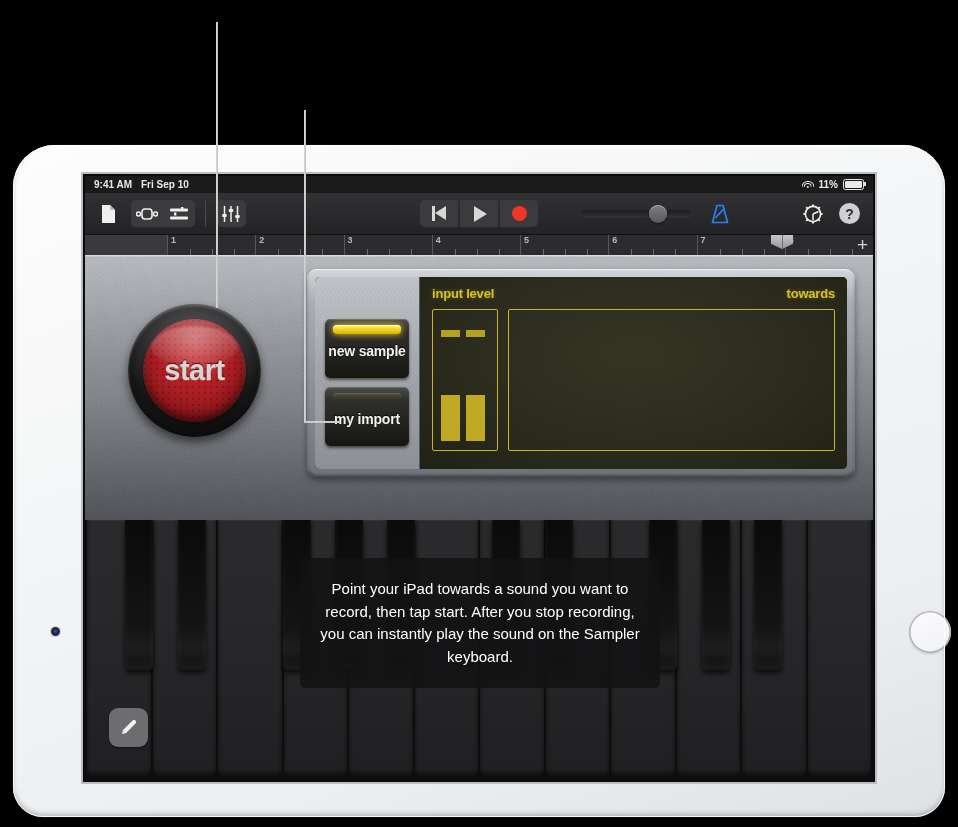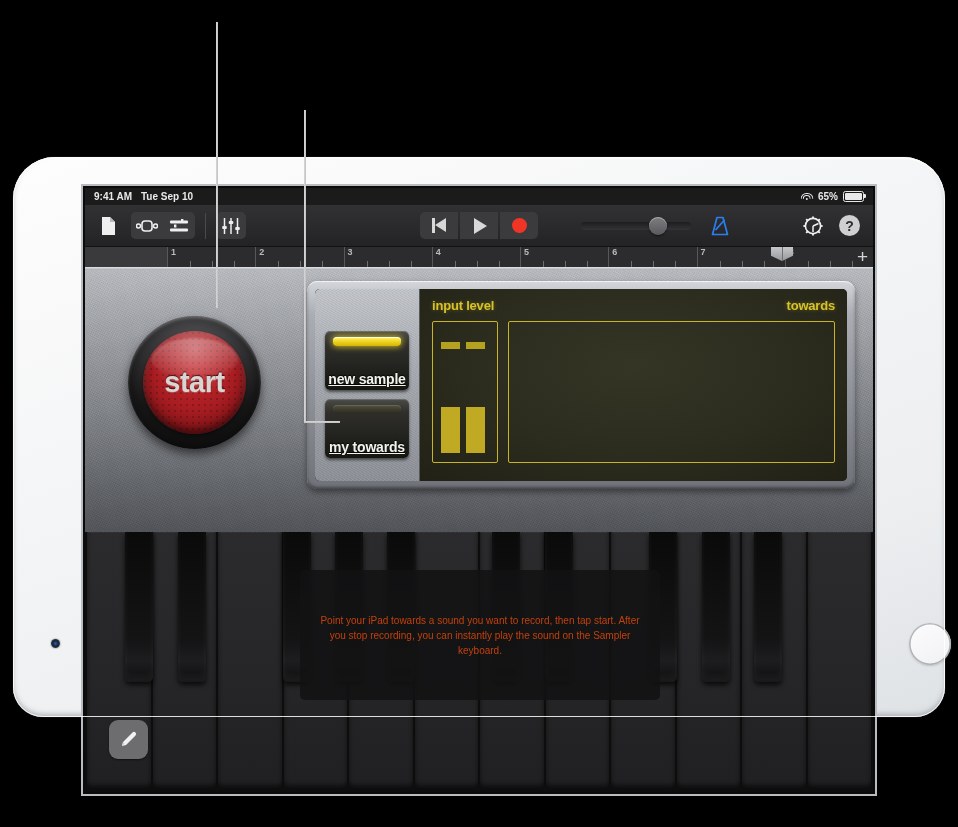--- a/index.html
+++ b/index.html
@@ -20,22 +20,22 @@
   }
   .leader-h {
     position: absolute;
     height: 2px;
     background: linear-gradient(180deg,#9a9a9a 0%, #ffffff 45%, #e8e8e8 60%, #8f8f8f 100%);
     z-index: 60;
   }
 
   
   #ipad {
-    position: absolute; left: 13px; top: 157px;
-    width: 932px; height: 560px;
+    position: absolute; left: 13px; top: 145px;
+    width: 932px; height: 672px;
     background: linear-gradient(160deg,#fdfdfd 0%, #f4f5f6 40%, #eceef0 75%, #dfe2e5 100%);
     border-radius: 42px 42px 30px 30px;
     box-shadow: inset 0 -3px 5px rgba(120,125,132,.5), inset 0 2px 2px #fff, 0 0 1px #6d7075;
   }
   #ipad::after{
     content:""; position:absolute; left:0; top:0; right:0; bottom:0;
     border-radius:42px 42px 30px 30px;
     border:1px solid rgba(255,255,255,.85);
     pointer-events:none;
   }
@@ -219,23 +219,22 @@
   }
   .lcd-btn.on .led {
     background:linear-gradient(180deg,#fdf77a 0%,#f2d92b 42%,#d6b400 100%);
     box-shadow:0 0 6px 1px rgba(245,220,40,.75), inset 0 1px 0 rgba(255,255,255,.8);
   }
   .lcd-btn.off .led {
     background:linear-gradient(180deg,#55523f 0%,#3b3a2c 55%,#2b2a20 100%);
     box-shadow: inset 0 1px 0 rgba(255,255,255,.12);
   }
   .lcd-btn .txt {
-    margin-top:25px; color:#f2f2ef; font-size:14px; font-weight:600; letter-spacing:-.2px;
+    margin-top:9px; color:#f2f2ef; font-size:14px; font-weight:600; letter-spacing:-.2px;
     text-shadow:0 -1px 1px rgba(0,0,0,.85);
-    text-decoration:underline;
   }
   #btn-new { top:42px; }
   #btn-my  { top:110px; }
 
   
   #lcd {
     flex:1 1 auto; position:relative;
     background:
       radial-gradient(ellipse at 50% 40%, #343524 0%, #2b2c1e 55%, #212215 100%);
   }
@@ -279,21 +278,21 @@
   .bkey {
     position:absolute; top:0; width:28px; height:150px; z-index:3;
     background:linear-gradient(180deg,#0a0a0b 0%,#141415 72%,#1d1d1f 86%,#0e0e0f 100%);
     border-radius:0 0 5px 5px;
     box-shadow: 0 3px 5px rgba(0,0,0,.75), inset 0 -6px 6px rgba(255,255,255,.05);
   }
   #tip-overlay {
     position:absolute; left:215px; top:38px; width:360px; height:130px;
     background:rgba(18,18,19,.88); border-radius:5px; z-index:6;
     display:flex; align-items:center; justify-content:flex-start; text-align:center;
-    color:#c2410c; font-size:10px; line-height:1.5; padding:0 16px; box-sizing:border-box;
+    color:#ffffff; font-size:15px; line-height:1.5; padding:0 16px; box-sizing:border-box;
   }
   #edit-btn {
     position:absolute; left:24px; bottom:33px; width:39px; height:39px; border-radius:9px;
     background:#6d6d70; z-index:7; display:flex; align-items:center; justify-content:center;
     box-shadow:0 1px 2px rgba(0,0,0,.5);
   }
 </style>
 </head>
 <body>
 
@@ -305,29 +304,29 @@
 
   <div id="ipad">
     <div id="camera"></div>
     <div id="home-button"></div>
 
     <div id="screen">
 
       <div id="statusbar">
         <div class="left">
           <span>9:41 AM</span>
-          <span>Tue Sep 10</span>
+          <span>Fri Sep 10</span>
         </div>
         <div class="right">
           <span class="wifi">
               <i></i>
               <i></i>
               <i></i>
             </span>
-          <span>65%</span>
+          <span>11%</span>
           <span class="battery">
               <b></b>
             </span>
         </div>
       </div>
 
       <div id="toolbar">
 
         <div class="tb-ico">
           <svg width="17" height="20" viewBox="0 0 17 20">
@@ -490,21 +489,21 @@
         <div id="display-housing">
           <div id="display-inner">
 
             <div id="btn-col">
               <div class="lcd-btn on" id="btn-new">
                 <div class="led"></div>
                 <div class="txt">new sample</div>
               </div>
               <div class="lcd-btn off" id="btn-my">
                 <div class="led"></div>
-                <div class="txt">my towards</div>
+                <div class="txt">my import</div>
               </div>
             </div>
 
             <div id="lcd">
               <div class="lcd-label" id="lbl-input">input level</div>
               <div class="lcd-label" id="lbl-import">towards</div>
 
               <div id="meter-box">
                 <div class="peak-dash" id="peak-l"></div>
                 <div class="peak-dash" id="peak-r"></div>

